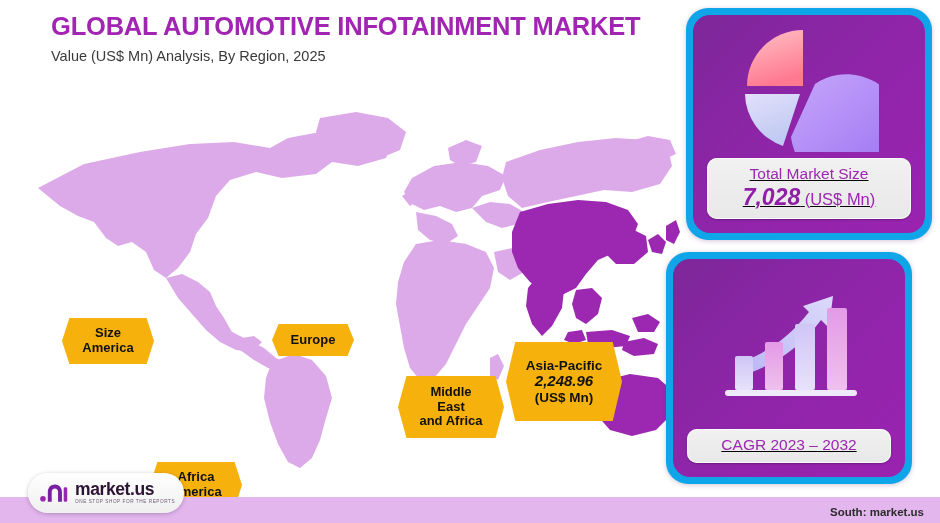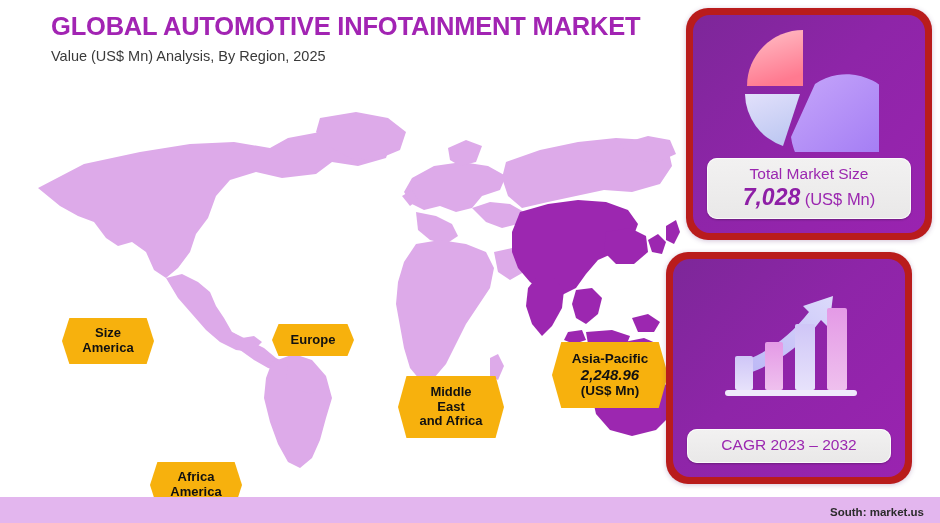--- a/index.html
+++ b/index.html
@@ -39,31 +39,32 @@
     clip-path: polygon(8% 0%, 92% 0%, 100% 50%, 92% 100%, 8% 100%, 0% 50%);
     line-height: 1.12;
     filter: drop-shadow(1.5px 2px 1.5px rgba(60,40,10,.45));
   }
   .hex span { display: block; white-space: nowrap; }
 
   #hex-na  { left: 42px;  top: 226px; width: 92px;  height: 46px; font-size: 13px; }
   #hex-eu  { left: 252px; top: 232px; width: 82px;  height: 32px; font-size: 13px; }
   #hex-sa  { left: 130px; top: 370px; width: 92px;  height: 46px; font-size: 13px; }
   #hex-mea { left: 378px; top: 284px; width: 106px; height: 62px; font-size: 13px; }
-  #hex-ap  { left: 532px; top: 250px; width: 116px; height: 66px; font-size: 13.5px; }
+  #hex-ap  { left: 486px; top: 250px; width: 116px; height: 79px; font-size: 13.5px; }
   #hex-ap .val { font-style: italic; font-size: 15px; font-weight: bold; }
   #hex-ap .unit { font-size: 13.5px; }
 
   
   .card-outer {
     position: absolute;
-    background: #b91c1c;
+    background: #0ea5e9;
     border-radius: 22px;
     box-shadow: 0 1px 5px rgba(110,60,130,.30);
     padding: 7px;
+    text-decoration: underline;
   }
   #card-market { left: 686px; top: 8px;   width: 246px; height: 232px; }
   #card-cagr   { left: 666px; top: 252px; width: 246px; height: 232px; }
 
   .card-inner {
     width: 100%; height: 100%;
     border-radius: 17px;
     background: linear-gradient(135deg, #7D2799 0%, #8E25A8 45%, #9A23B0 100%);
     position: relative;
     display: flex; flex-direction: column;
@@ -270,14 +271,25 @@
       </div>
       <div class="value-panel">
         <div class="value-label">CAGR 2023 – 2032</div>
       </div>
     </div>
   </div>
 
   <div class="footer-bar"></div>
   <div class="source">South: market.us</div>
 
+  <div class="logo-pill">
+    <svg class="logo-mark" viewBox="0 0 34 26">
+      <circle cx="4.5" cy="19.5" r="3.2" fill="#9B27B0"></circle>
+      <path d="M10 23 L10 12 C10 7 13.4 3.5 18 3.5 C22.6 3.5 26 7 26 12 L26 23 L21.6 23 L21.6 12 C21.6 9.6 20 8 18 8 C16 8 14.4 9.6 14.4 12 L14.4 23 Z" fill="#7B1FA2"></path>
+      <rect x="28" y="6.5" width="4" height="16.5" rx="1.6" fill="#9B27B0"></rect>
+    </svg>
+    <div class="logo-text">
+      <div class="logo-name">market.us</div>
+      <div class="logo-tag">ONE STOP SHOP FOR THE REPORTS</div>
+    </div>
+  </div>
 
 </div>
 
 </body></html>

